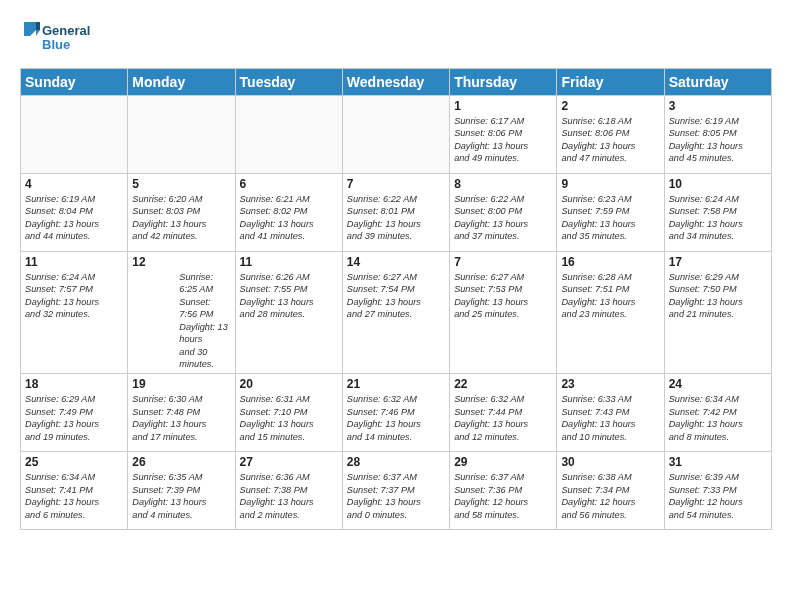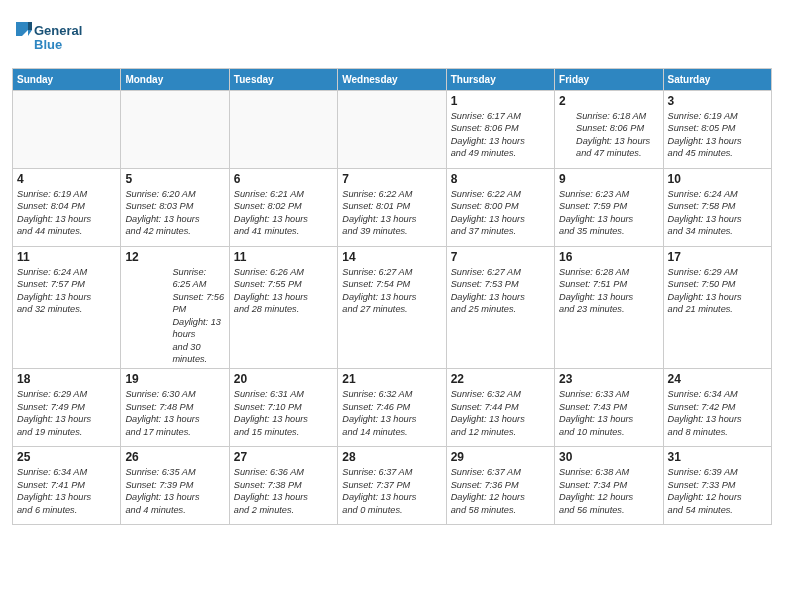--- a/index.html
+++ b/index.html
@@ -6,21 +6,21 @@
     body {
       font-family: Arial, sans-serif;
       background: #fff;
       width: 792px;
       height: 612px;
       overflow: hidden;
     }
     .page {
       width: 792px;
       height: 612px;
-      padding: 18px 20px 12px 12px;
+      padding: 18px 20px 12px 20px;
     }
     .header {
       display: flex;
       justify-content: space-between;
       align-items: flex-start;
       margin-bottom: 10px;
     }
     .logo {
       display: flex;
       align-items: center;
@@ -40,21 +40,21 @@
       color: #444;
     }
     .calendar {
       width: 100%;
       border-collapse: collapse;
       font-size: 10px;
     }
     .calendar thead tr th {
       background: #2e86c1;
       color: #fff;
-      font-size: 10px;
+      font-size: 14px;
       font-weight: bold;
       padding: 5px 4px;
       border: 1px solid #ccc;
       text-align: left;
     }
     .calendar tbody tr td {
       border: 1px solid #ccc;
       vertical-align: top;
       padding: 3px 4px;
       width: calc(100% / 7);
@@ -118,21 +118,21 @@
           <td class="empty"></td>
           <td>
             <div class="day-number">1</div>
             <div class="day-info" style="white-space: pre-line;">Sunrise: 6:17 AM
 Sunset: 8:06 PM
 Daylight: 13 hours
 and 49 minutes.</div>
           </td>
           <td>
             <div class="day-number">2</div>
-            <div class="day-info" style="white-space: pre-line; margin-left: 17px;">Sunrise: 6:18 AM
+            <div class="day-info" style="white-space: pre-line;">Sunrise: 6:18 AM
 Sunset: 8:06 PM
 Daylight: 13 hours
 and 47 minutes.</div>
           </td>
           <td>
             <div class="day-number">3</div>
             <div class="day-info" style="white-space: pre-line;">Sunrise: 6:19 AM
 Sunset: 8:05 PM
 Daylight: 13 hours
 and 45 minutes.</div>

